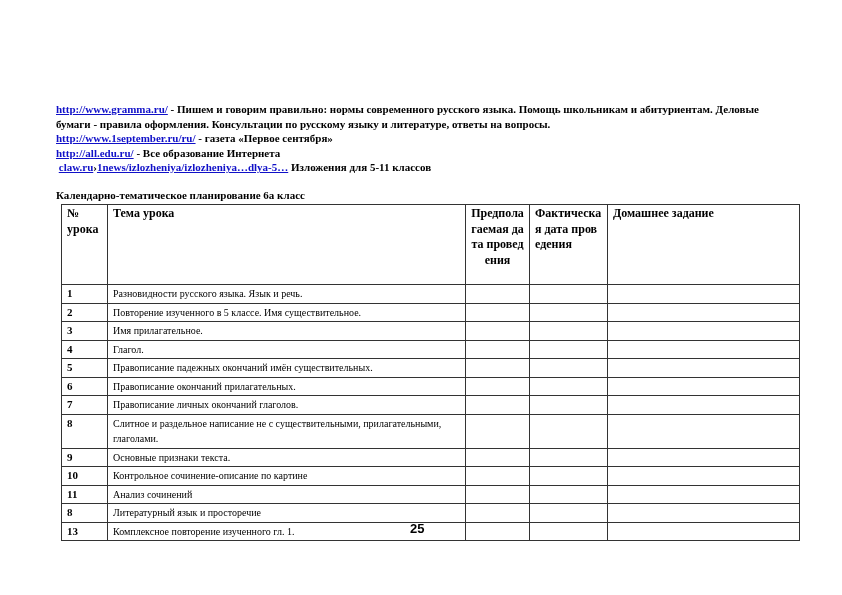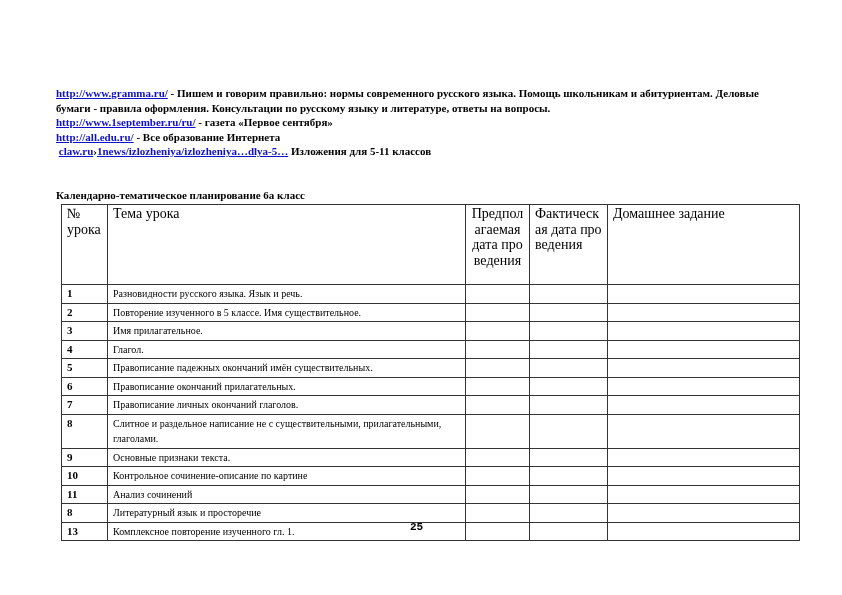--- a/index.html
+++ b/index.html
@@ -1,33 +1,33 @@
 <!DOCTYPE html>
 <html><head>
 <meta charset="utf-8">
 <style>
   html, body { margin:0; padding:0; background:#ffffff; }
   body { width:842px; height:595px; position:relative; overflow:hidden;
          font-family:"Liberation Serif","DejaVu Serif",serif; color:#000; }
   .links { position:absolute; left:56px; top:86px; width:740px;
            font-size:11px; line-height:14.6px; font-weight:bold; }
   .links .line { white-space:nowrap; }
-  .links .wrap { white-space:normal; }
+  .links .wrap { white-space:normal;margin-top:16px; }
   .links a { color:#1010c8; text-decoration:underline; font-weight:bold; }
   .caption { position:absolute; left:56px; top:189px; font-size:11px; font-weight:bold; white-space:nowrap; }
   table.plan { position:absolute; left:61px; top:204px; width:738px; border-collapse:collapse;
                font-size:10px; table-layout:fixed; }
   table.plan td, table.plan th { border:1px solid #333; padding:1px 5px; vertical-align:top;
                text-align:left; line-height:15.5px; }
-  table.plan th { font-weight:normal; height:77px; font-size:14px; }
+  table.plan th { font-weight:bold; height:77px; font-size:12px; }
   table.plan td.num { font-weight:bold; font-size:11px; }
   table.plan td { height:13px; }
   table.plan tr.tall td { height:29px; }
-  .page-num { position:absolute; left:410px; top:521px; font-family:Liberation Mono, monospace;
-              font-size:11px; font-weight:bold; }
+  .page-num { position:absolute; left:410px; top:521px; font-family:Liberation Sans, sans-serif;
+              font-size:13px; font-weight:bold; }
 </style>
 </head>
 <body>
 
 <div class="links">
   <div class="wrap">
     <a>http://www.gramma.ru/</a><span> - Пишем и говорим правильно: нормы современного русского  языка. Помощь школьникам и абитуриентам. Деловые бумаги - правила оформления. Консультации по русскому языку и литературе, ответы на вопросы.</span>
   </div>
   <div class="line">
     <a>http://www.1september.ru/ru/</a><span> - газета «Первое сентября»</span>

